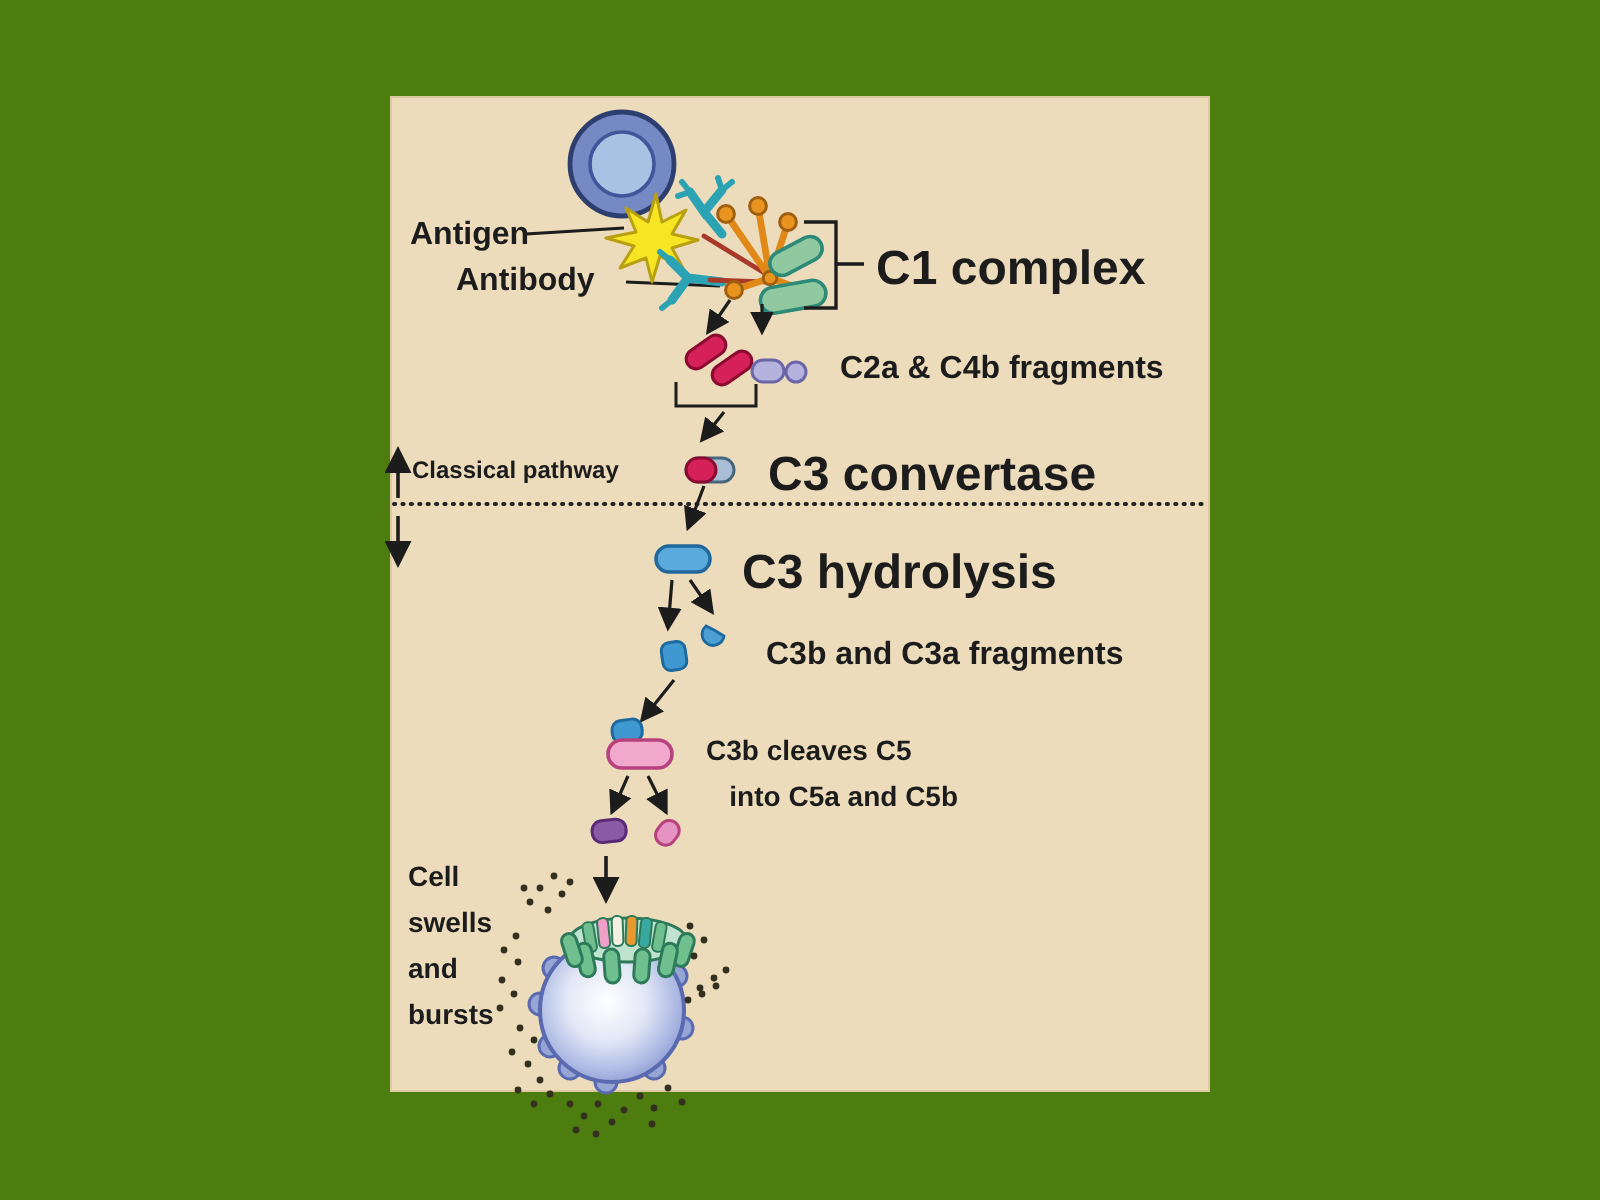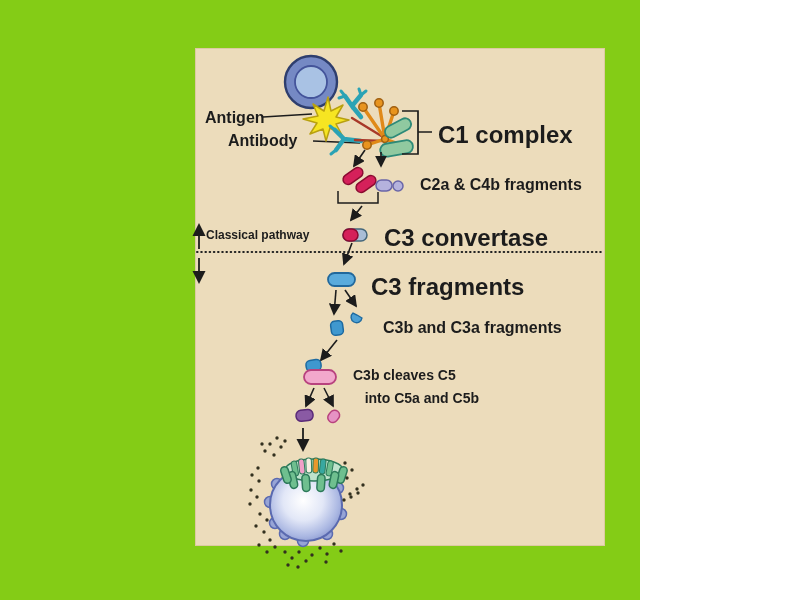--- a/index.html
+++ b/index.html
@@ -1,17 +1,17 @@
 <!DOCTYPE html>
 <html><head>
 <meta charset="utf-8">
 <style>
   html,body{margin:0;padding:0;background:#ffffff;width:800px;height:600px;overflow:hidden;
     font-family:"Liberation Sans", sans-serif;}
-  #stage{position:relative;width:640px;height:600px;background:#84cc16;}
+  #stage{position:relative;width:800px;height:600px;background:#4d7c0f;}
   #panel{position:absolute;left:195px;top:48px;width:410px;height:498px;
     background:#ecdcbb;border:1px solid #ddcaa2;box-sizing:border-box;}
   svg.art{position:absolute;left:0;top:0;width:800px;height:600px;}
   .lbl{position:absolute;font-weight:bold;color:#1c1c1c;white-space:nowrap;}
   .pre{white-space:pre;}
   .fs15{font-size:12px;}
   .fs16{font-size:16px;}
   .fs17{font-size:14px;line-height:23px;}
   .fs20{font-size:24px;}
   .mac{font-size:16px;line-height:22px;}
@@ -225,17 +225,21 @@
         <circle cx="358" cy="493" r="1.7"></circle>
     </g>
   </svg>
 
   <div class="lbl fs16" style="left:205px;top:109px">Antigen</div>
   <div class="lbl fs16" style="left:228px;top:132px">Antibody</div>
   <div class="lbl fs20" style="left:438px;top:121px">C1 complex</div>
   <div class="lbl fs16" style="left:420px;top:176px">C2a &amp; C4b fragments</div>
   <div class="lbl fs15" style="left:206px;top:228px">Classical pathway</div>
   <div class="lbl fs20" style="left:384px;top:224px">C3 convertase</div>
-  <div class="lbl fs20" style="left:371px;top:273px">C3 fragments</div>
+  <div class="lbl fs20" style="left:371px;top:273px">C3 hydrolysis</div>
   <div class="lbl fs16" style="left:383px;top:319px">C3b and C3a fragments</div>
   <div class="lbl fs17 pre" style="left:353px;top:364px">C3b cleaves C5
    into C5a and C5b</div>
+  <div class="lbl fs17 pre" style="left:204px;top:427px">Cell
+swells
+and
+bursts</div>
 </div>
 
 </body></html>

